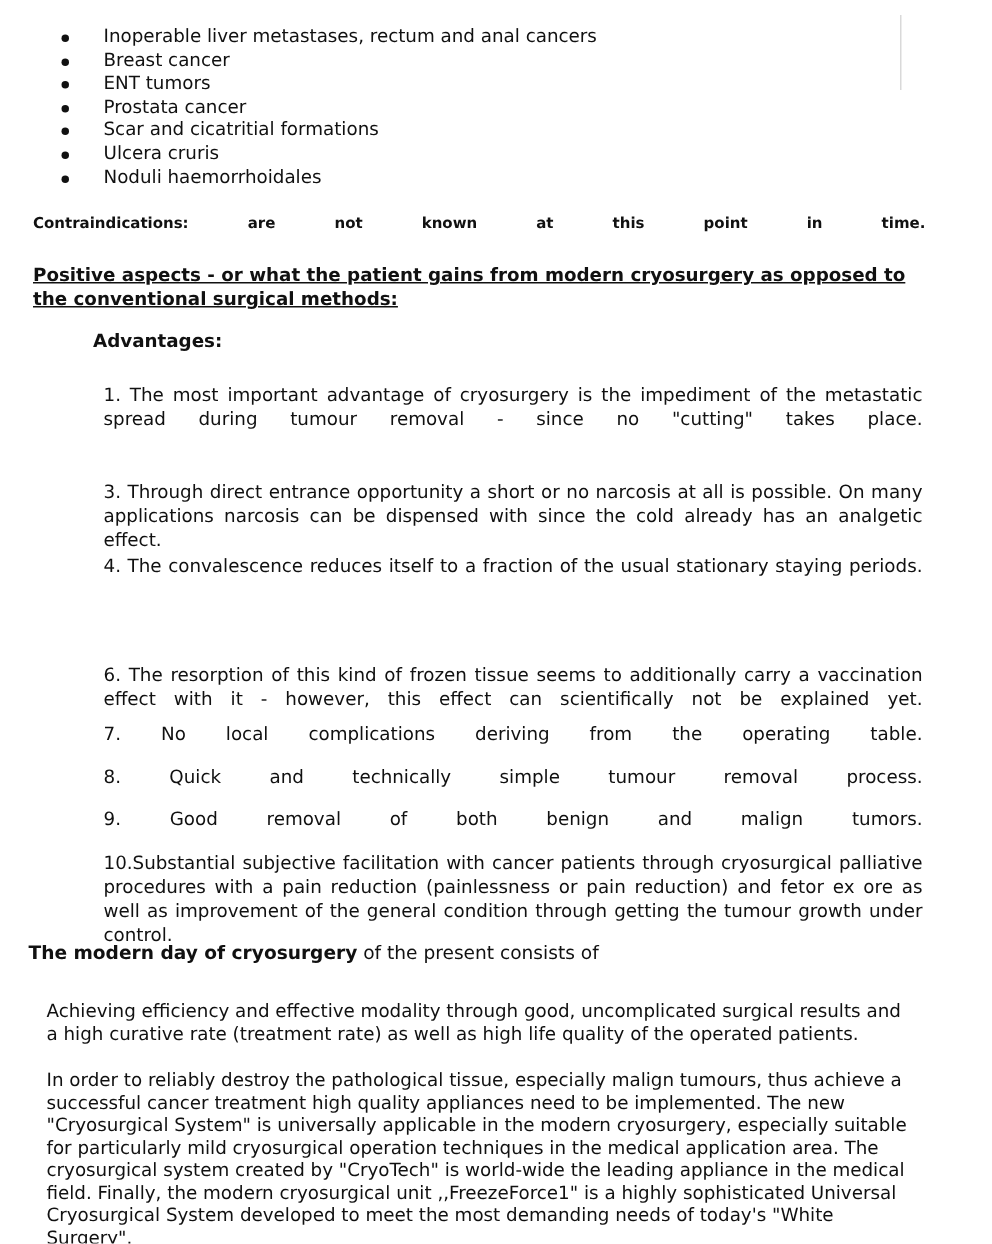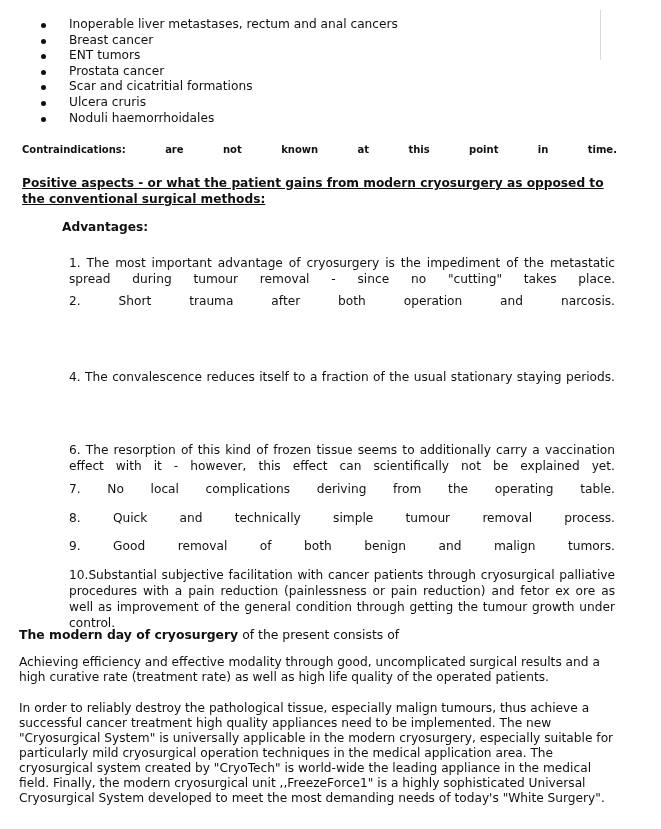--- a/index.html
+++ b/index.html
@@ -14,21 +14,21 @@
     .bullets li .dot { position: absolute; left: 5px; top: 6px; width: 5px; height: 5px; border-radius: 50%; background: #111; }
     .justify-line { display: flex; justify-content: space-between; white-space: nowrap; }
     .contra { position: absolute; left: 22px; top: 144px; width: 595px; font-weight: bold; font-size: 10px; }
     .positive { position: absolute; left: 22px; top: 175px; width: 600px; font-weight: bold; font-size: 12.2px; line-height: 16px; text-decoration: underline; }
     .adv-title { position: absolute; left: 22px; top: 220px; font-weight: bold; font-size: 12.2px; margin-left: 40px; }
     .adv { position: absolute; left: 69px; width: 546px; font-size: 12.2px; line-height: 16px; }
     .adv p { margin: 0; text-align: justify; text-align-last: justify; }
     .modern-head { position: absolute; left: 19px; top: 627px; font-size: 12.4px; }
     .modern-head b { font-weight: bold; }
     .para { position: absolute; left: 19px; width: 600px; font-size: 12.2px; line-height: 15px; }
-    .para p { margin: 0; }
+    .para p { margin: 12px; }
     .specks { position: absolute; right: 60px; width: 1px; background: #d9d9d9; }
   </style>
 </head>
 <body>
 
 <div class="page">
 
   <ul class="bullets">
     <li><span class="dot"></span><span>Inoperable liver metastases, rectum and anal cancers</span></li>
     <li><span class="dot"></span><span>Breast cancer</span></li>
@@ -51,22 +51,22 @@
     <span>time.</span>
   </div>
 
   <div class="positive">Positive aspects - or what the patient gains from modern cryosurgery as opposed to the conventional surgical methods:</div>
 
   <div class="adv-title">Advantages:</div>
 
   <div class="adv" style="top:255px">
       <p>1. The most important advantage of cryosurgery is the impediment of the metastatic spread during tumour removal - since no "cutting" takes place.</p>
     </div>
-  <div class="adv" style="top:293px">
-      <p>2. Short trauma after both operation and narcosis.</p>
+  <div class="adv" style="top:320px">
+      <p>3. Through direct entrance opportunity a short or no narcosis at all is possible. On many applications narcosis can be dispensed with since the cold already has an analgetic effect.</p>
     </div>
   <div class="adv" style="top:369px">
       <p>4. The convalescence reduces itself to a fraction of the usual stationary staying periods.</p>
     </div>
   <div class="adv" style="top:442px">
       <p>6. The resorption of this kind of frozen tissue seems to additionally carry a vaccination effect with it - however, this effect can scientifically not be explained yet.</p>
     </div>
   <div class="adv" style="top:481px">
       <p>7. No local complications deriving from the operating table.</p>
     </div>

